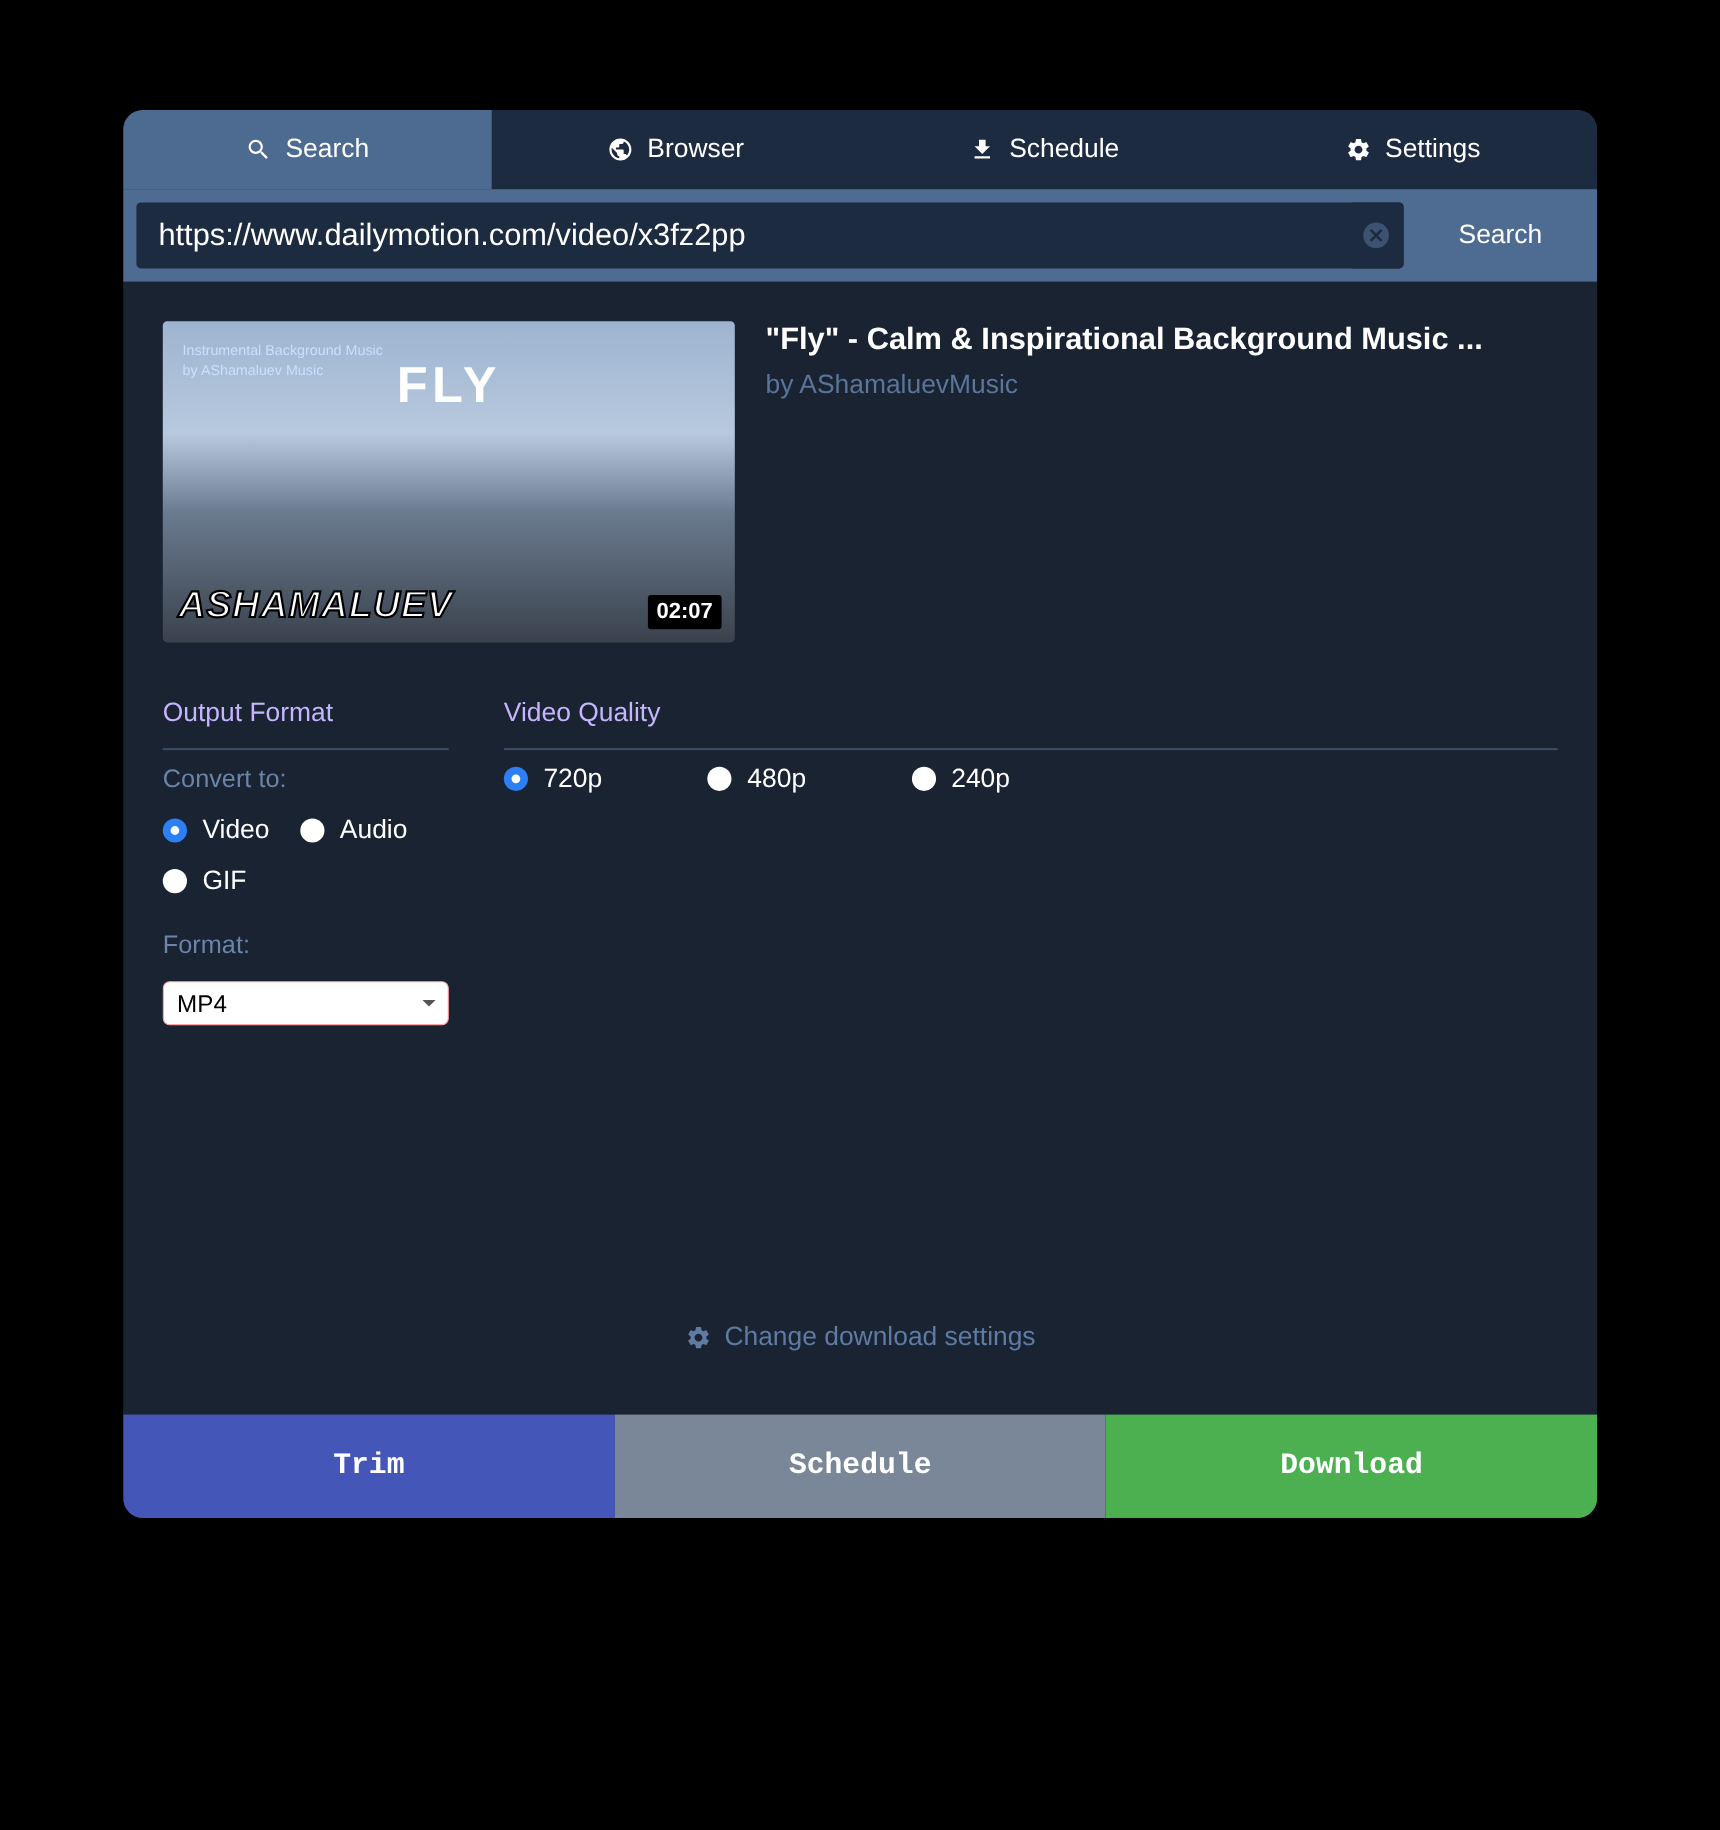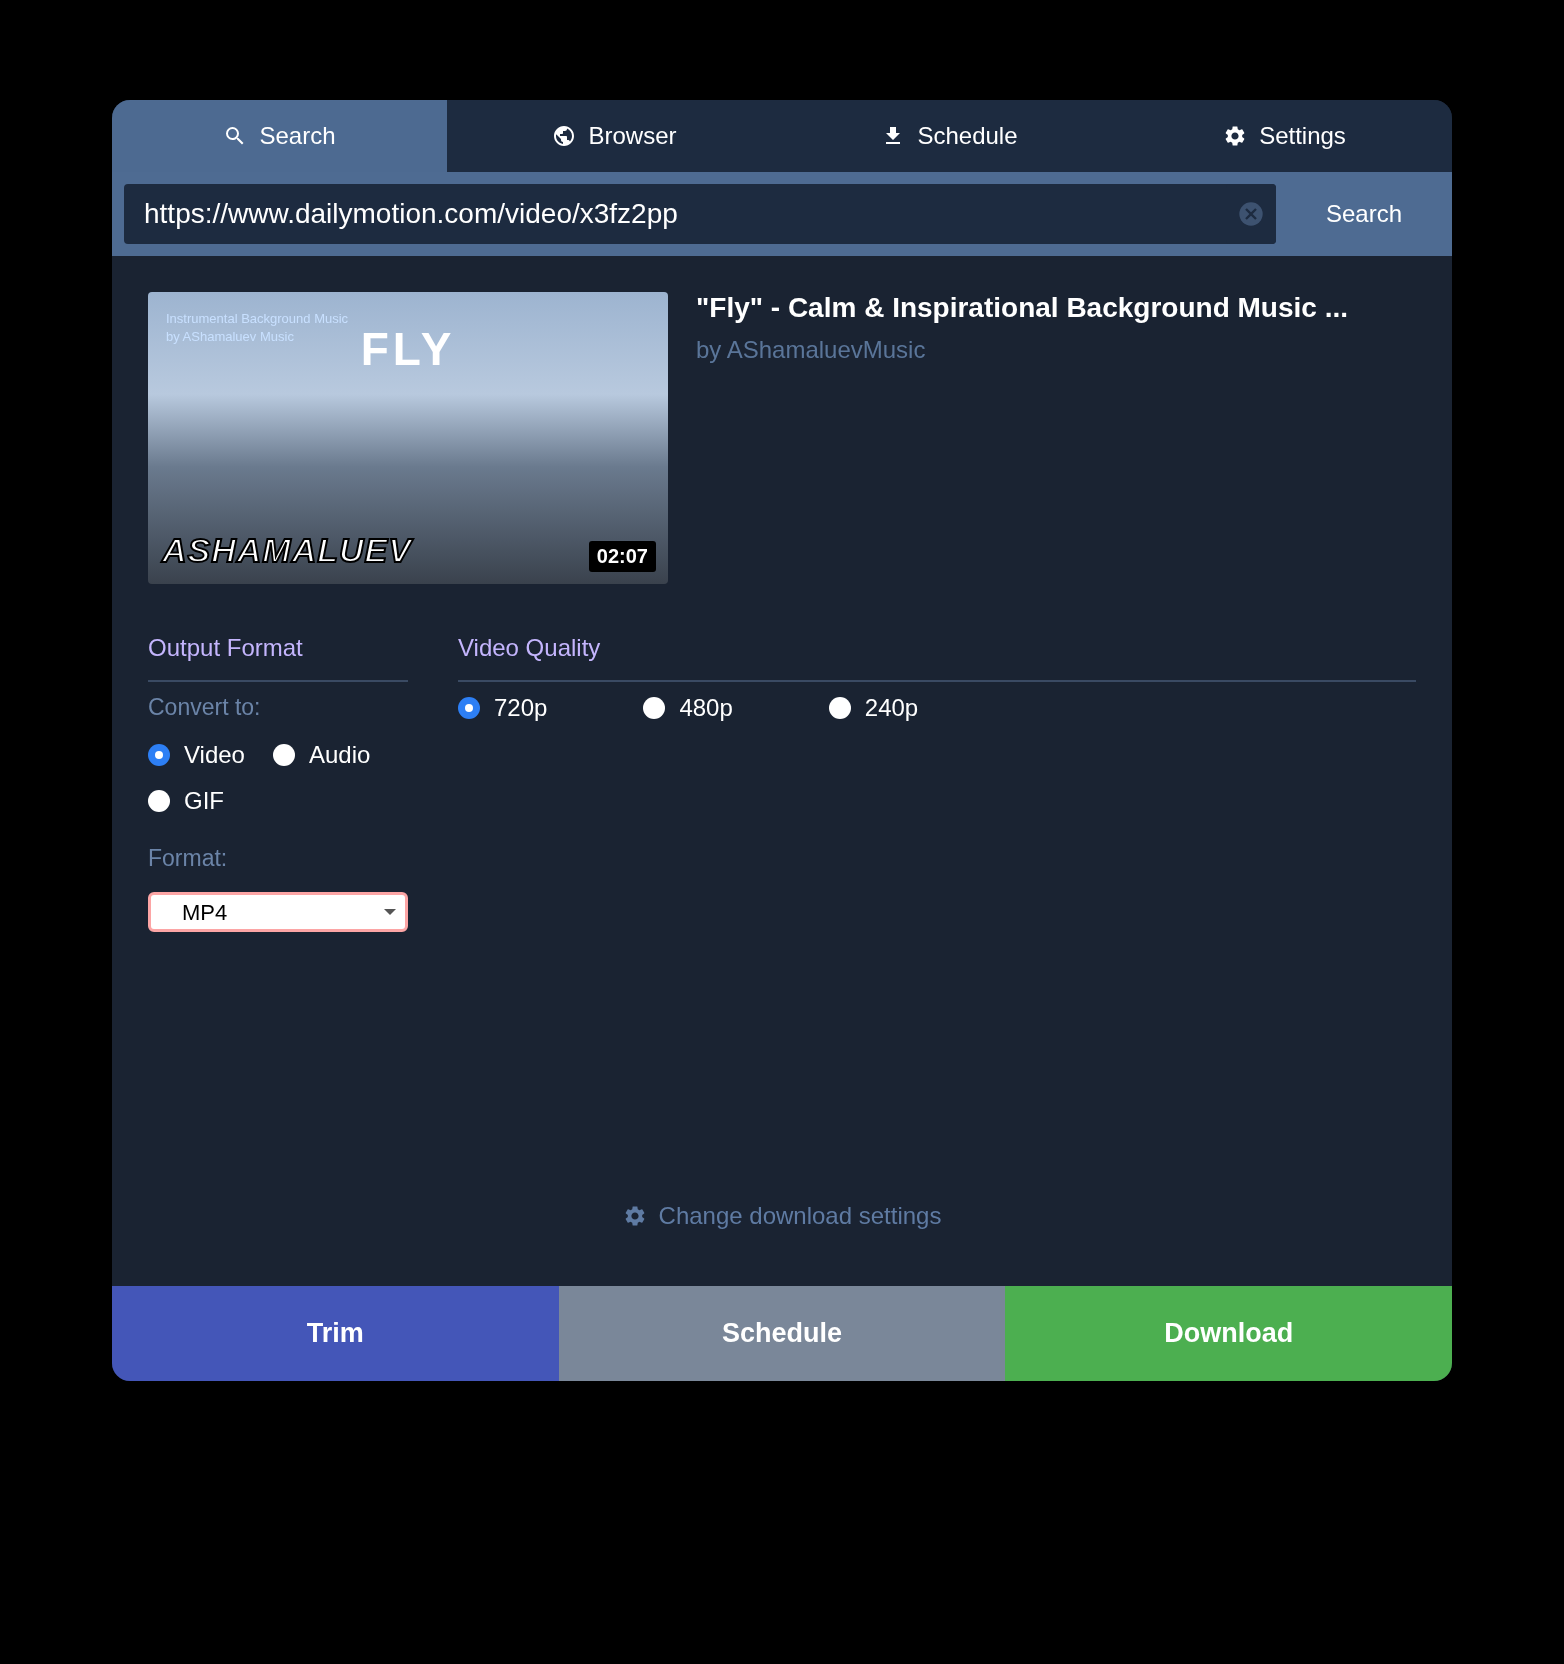--- a/index.html
+++ b/index.html
@@ -35,29 +35,29 @@
 .opt-col.output { width:260px; }
 .opt-col.quality { flex:1; }
 .opt-header { color:#c4b5fd; font-size:24px; padding-bottom:18px; border-bottom:2px solid #3a4a63; margin-bottom:12px; }
 .sub-label { color:#6b84a8; font-size:23px; margin-bottom:20px; }
 .radio-item { display:flex; align-items:center; gap:14px; cursor:pointer; }
 .radio { width:22px; height:22px; border-radius:50%; background:#fff; position:relative; flex-shrink:0; }
 .radio.checked { background:#2d7ff5; }
 .radio.checked::after { content:""; position:absolute; top:50%; left:50%; transform:translate(-50%,-50%); width:8px; height:8px; background:#fff; border-radius:50%; }
 .radio-label { color:#fff; font-size:24px; }
 .convert-radios { display:flex; flex-wrap:wrap; gap:18px 28px; margin-bottom:30px; }
-.format-select { width:260px; height:40px; background:#fff; border:3px solid #fca5a5; border-radius:6px; font-size:22px; padding:0 31px; appearance:none; position:relative; }
+.format-select { width:260px; height:40px; background:#fff; border:1px solid #fca5a5; border-radius:6px; font-size:22px; padding:0 12px; appearance:none; position:relative; }
 .select-wrap { position:relative; width:260px; }
 .select-wrap::after { content:""; position:absolute; right:12px; top:50%; transform:translateY(-50%); width:0; height:0; border-left:6px solid transparent; border-right:6px solid transparent; border-top:6px solid #555; }
 .select-wrap::before { content:""; position:absolute; right:12px; top:35%; transform:translateY(-50%); width:0; height:0; border-left:6px solid transparent; border-right:6px solid transparent; border-bottom:6px solid #555; }
 .quality-radios { display:flex; gap:96px; }
 .change-settings { display:flex; align-items:center; justify-content:center; gap:12px; color:#5f7ba3; font-size:24px; padding:30px 0 20px; cursor:pointer; }
 .change-settings svg { width:24px; height:24px; fill:#5f7ba3; }
 .action-bar { display:flex; }
-.action-btn { flex:1; padding:32px 0; text-align:center; color:#fff; font-size:27px; font-weight:700; border:none; cursor:pointer; }
+.action-btn { flex:1; padding:32px 0; text-align:center; color:#fff; font-size:27px; font-weight:700; border:none; cursor:pointer;font-family:Liberation Mono, monospace; }
 .btn-trim { background:#4456b8; }
 .btn-schedule { background:#7a8799; }
 .btn-download { background:#4caf50; }
 .spacer { height:240px; }
 </style>
 </head>
 <body>
 
 <div class="window">
 

